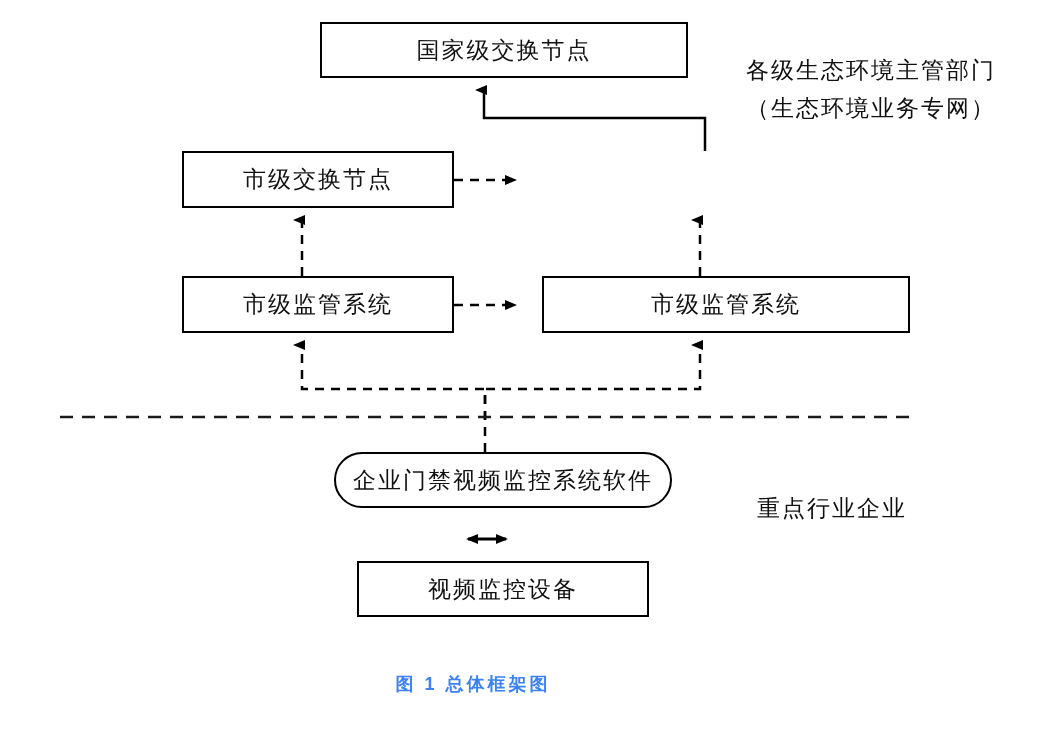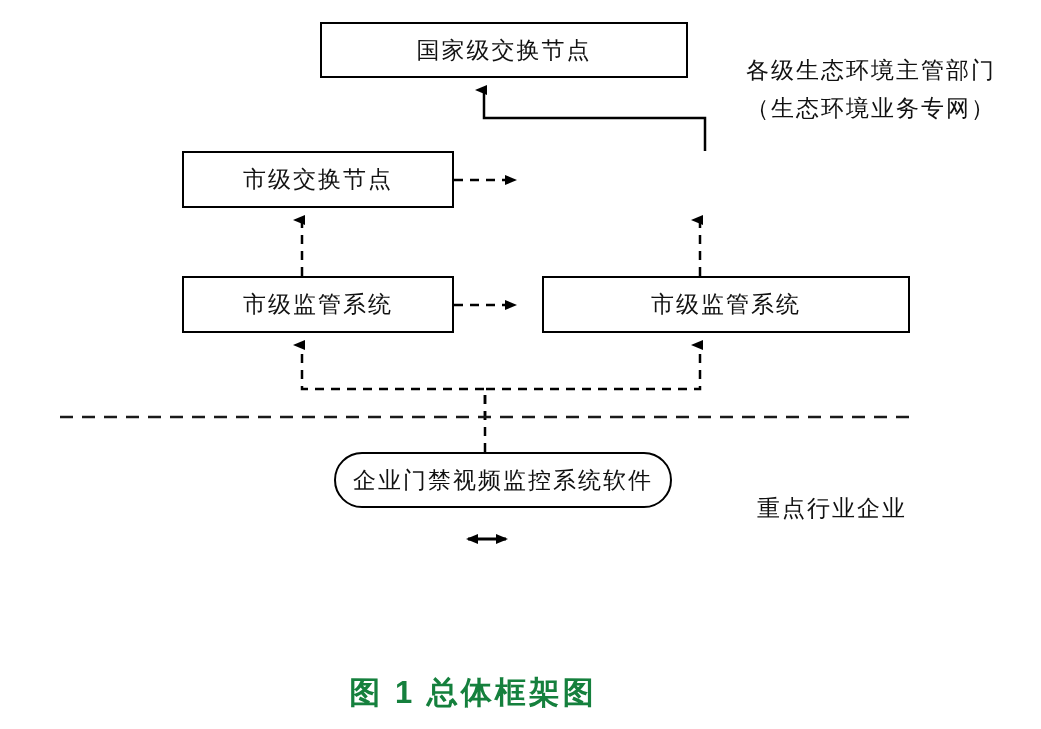--- a/index.html
+++ b/index.html
@@ -66,23 +66,23 @@
   .region-ent { left: 757px; top: 490px; }
 
   .caption {
     position: absolute;
     left: 0;
     top: 672px;
     width: 946px;
     text-align: center;
     font-family: "Liberation Sans", "DejaVu Sans", sans-serif;
     font-weight: bold;
-    font-size: 31px;
+    font-size: 18px;
     letter-spacing: 3px;
-    color: #15803d;
+    color: #3b82f6;
     z-index: 2;
   }
 </style>
 </head>
 <body>
 
 <div id="page">
 
   <svg id="edges" viewBox="0 0 1041 729" width="1041" height="729" xmlns="http://www.w3.org/2000/svg">
     <defs>
@@ -133,20 +133,23 @@
   </div>
 
   <div class="node node-prov-sys">
     <span>市级监管系统</span>
   </div>
 
   <div class="node node-ent-soft">
     <span>企业门禁视频监控系统软件</span>
   </div>
 
+  <div class="node node-camera">
+    <span>视频监控设备</span>
+  </div>
 
   <div class="region-label region-gov">
     <span class="line1">各级生态环境主管部门</span>
     <span class="line2">（生态环境业务专网）</span>
   </div>
 
   <div class="region-label region-ent">
     <span>重点行业企业</span>
   </div>
 

